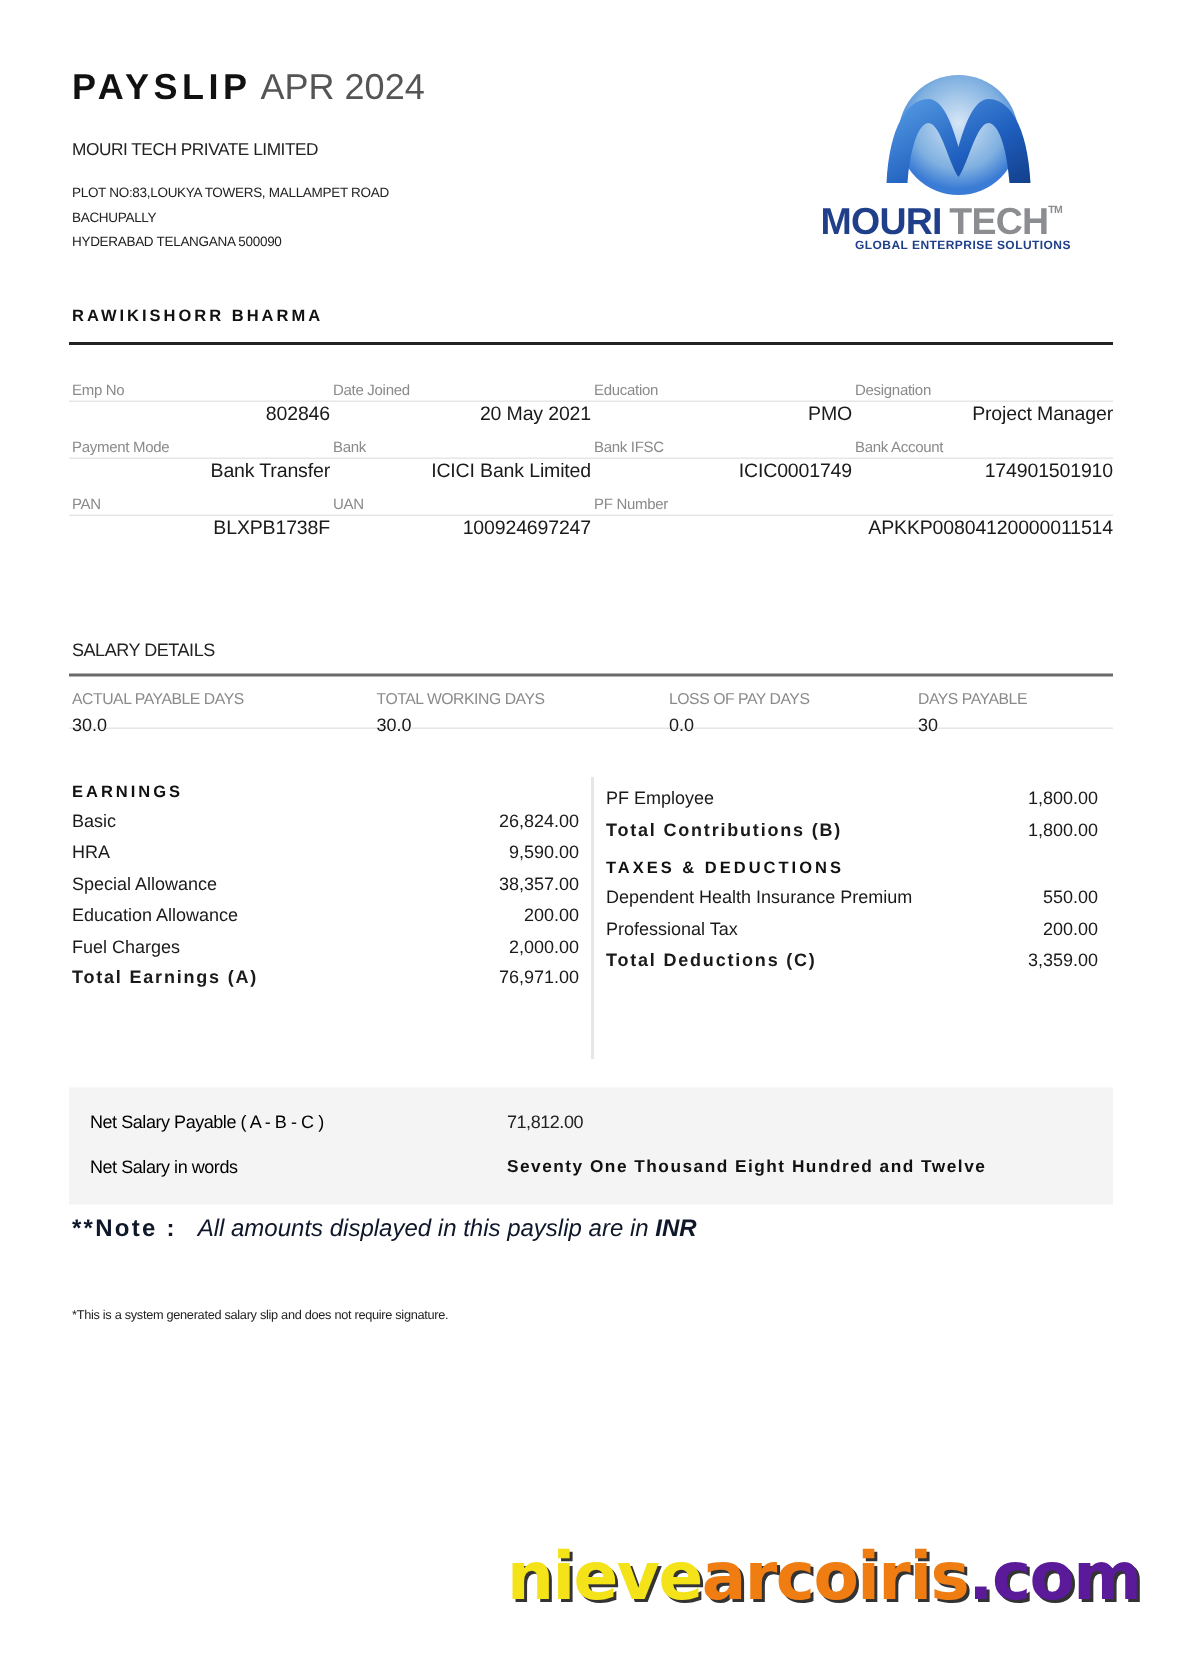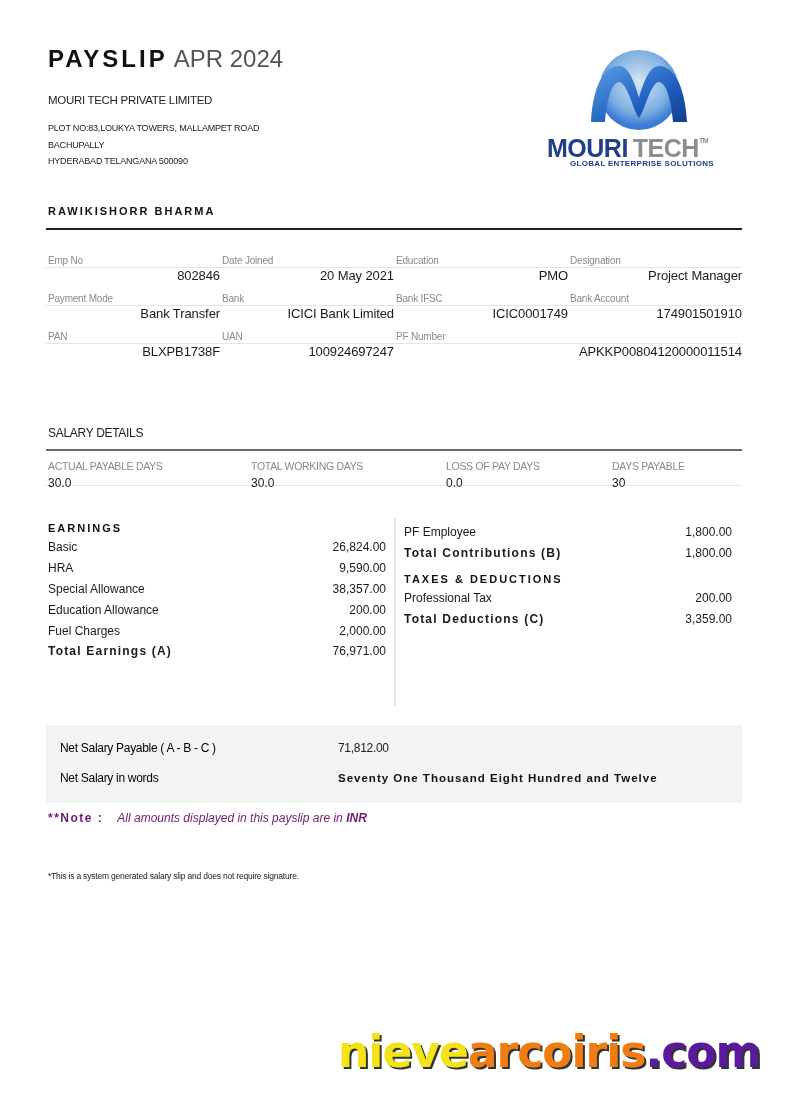--- a/index.html
+++ b/index.html
@@ -47,21 +47,21 @@
   .right-col .section-head { margin-bottom: 3px; }
   .rc-row { display: flex; justify-content: space-between; height: 20.8px; align-items: center; font-size: 12px; color: #1a1a1a; }
   .rc-row.total .lbl { font-weight: bold; letter-spacing: 1.2px; }
   .taxes-head { margin-top: 9px; margin-bottom: 6px; }
 
   .net-box { position: absolute; left: 46px; top: 725px; width: 696px; height: 78px; background: #f4f4f4; }
   .net-label { position: absolute; left: 14px; font-size: 12px; color: #000000; letter-spacing: -0.3px; }
   .net-value { position: absolute; left: 292px; font-size: 12px; color: #222; letter-spacing: -0.3px; }
   .net-words { position: absolute; left: 292px; font-size: 11.5px; font-weight: bold; letter-spacing: 1px; color: #111; }
 
-  .note { position: absolute; left: 48px; top: 811px; font-size: 12px; color: #701a75; }
+  .note { position: absolute; left: 48px; top: 811px; font-size: 16px; color: #0f172a; }
   .note .note-key { font-weight: bold; letter-spacing: 1.5px; }
   .note .note-text { font-style: italic; margin-left: 14px; }
   .note .note-cur { font-weight: bold; font-style: italic; }
 
   .footer-note { position: absolute; left: 48px; top: 871px; font-size: 8.5px; color: #222; letter-spacing: -0.2px; }
 
   .watermark { position: absolute; left: 338px; top: 1026px; font-size: 44px; font-weight: bold; letter-spacing: -1px; font-family: "DejaVu Sans", sans-serif; white-space: nowrap; text-shadow: 2px 2px 0 #333; }
   .watermark .w1 { color: #f5e31a; }
   .watermark .w2 { color: #f07d12; }
   .watermark .w3 { color: #5a1a9a; }
@@ -214,20 +214,24 @@
     <span class="lbl">PF Employee</span>
     <span class="amt">1,800.00</span>
   </div>
   <div class="rc-row total">
     <span class="lbl">Total Contributions (B)</span>
     <span class="amt">1,800.00</span>
   </div>
 
   <div class="section-head taxes-head">TAXES &amp; DEDUCTIONS</div>
   <div class="rc-row">
+    <span class="lbl">Dependent Health Insurance Premium</span>
+    <span class="amt">550.00</span>
+  </div>
+  <div class="rc-row">
     <span class="lbl">Professional Tax</span>
     <span class="amt">200.00</span>
   </div>
   <div class="rc-row total">
     <span class="lbl">Total Deductions (C)</span>
     <span class="amt">3,359.00</span>
   </div>
 </div>
 
 <div class="net-box">

